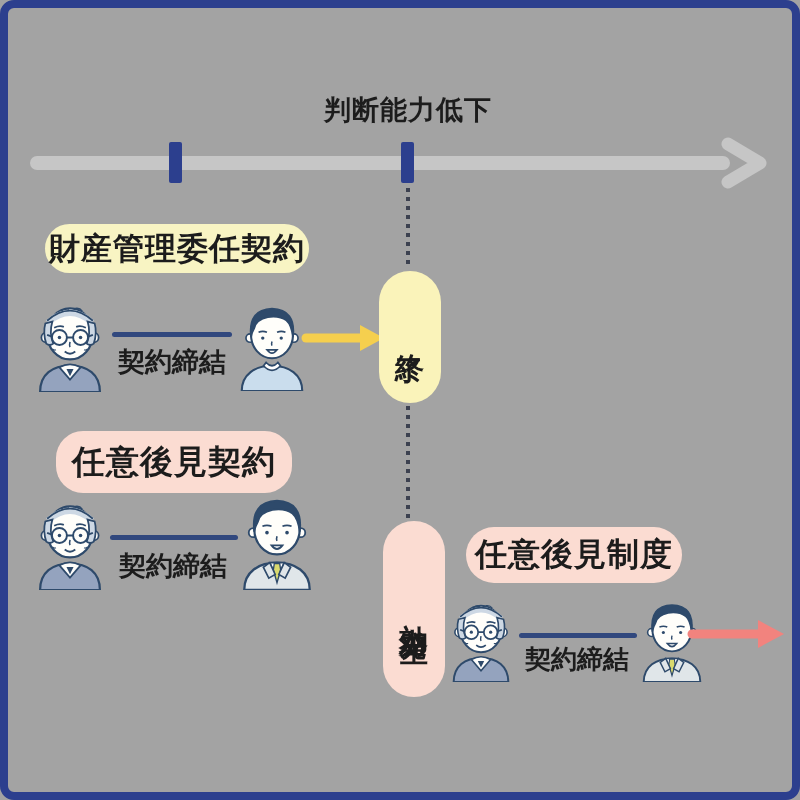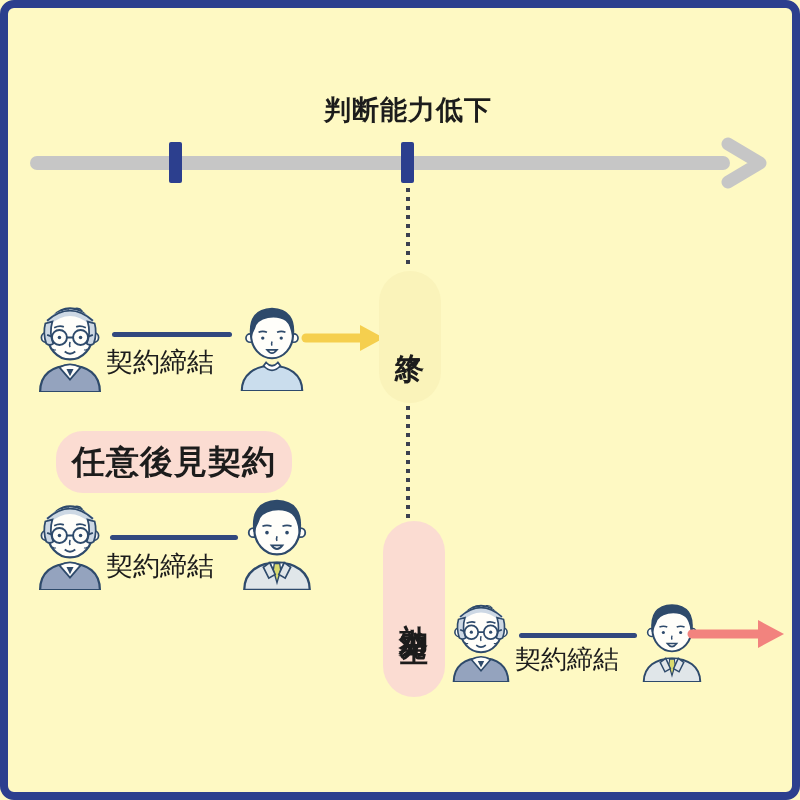--- a/index.html
+++ b/index.html
@@ -4,21 +4,21 @@
 <style>
   :root{
     --border-navy:#2c3f8e; --axis-gray:#c6c6c6; --tick-navy:#2c3f8e;
     --pale-yellow:#f8f4c3; --pill-yellow:#faf3ba; --pale-pink:#fbdcd2;
     --arrow-yellow:#f5cf4e; --arrow-pink:#f2837e; --line-navy:#31487e;
     --dot-gray:#3c4150; --text-black:#1c1c1c; --outline-navy:#2e4a6b;
   }
   *{margin:0;padding:0;box-sizing:border-box}
   html,body{width:800px;height:800px;background:#fff;
     font-family:"Liberation Sans","DejaVu Sans",sans-serif;}
-  .canvas{position:relative;width:800px;height:800px;background:#fef9c3;overflow:hidden}
+  .canvas{position:relative;width:800px;height:800px;background:#a3a3a3;overflow:hidden}
   .frame{position:absolute;inset:0;border:8px solid var(--border-navy);
     border-radius:14px;pointer-events:none;z-index:60}
   .title{position:absolute;left:258px;top:92px;width:300px;height:32px;
     font-size:27px;font-weight:800;color:var(--text-black);text-align:center;letter-spacing:1px}
   .axis{position:absolute;left:30px;top:156px;width:700px;height:14px;
     background:var(--axis-gray);border-radius:7px}
   .axis-head{position:absolute;left:716px;top:134px;width:60px;height:58px}
   .tick{position:absolute;top:142px;width:13px;height:41px;background:var(--tick-navy);border-radius:2px}
   .tick.t1{left:169px}.tick.t2{left:401px}
   .dropline{position:absolute;left:406px;width:4px;
@@ -34,21 +34,21 @@
   .pill{position:absolute;display:flex;align-items:center;justify-content:center;
     writing-mode:vertical-rl;text-orientation:upright;font-weight:800;color:var(--text-black)}
   .pill.end{left:379px;top:271px;width:62px;height:132px;border-radius:31px;
     background:var(--pill-yellow);font-size:29px;letter-spacing:6px}
   .pill.effect{left:383px;top:521px;width:62px;height:176px;border-radius:31px;
     background:var(--pale-pink);font-size:29px;letter-spacing:4px}
   .rel-line{position:absolute;height:5px;background:var(--line-navy);border-radius:3px}
   .rl1{left:112px;top:332px;width:120px}
   .rl2{left:110px;top:535px;width:128px}
   .rl3{left:519px;top:633px;width:118px}
-  .contract{position:absolute;font-weight:400;color:var(--text-black);text-align:left}
+  .contract{position:absolute;font-weight:700;color:var(--text-black);text-align:center}
   .c1{left:106px;top:344px;width:132px;font-size:27px}
   .c2{left:106px;top:548px;width:134px;font-size:27px}
   .c3{left:515px;top:642px;width:124px;font-size:26px}
   .person{position:absolute}
   .p-elder1{left:26px;top:288px;width:88px;height:104px}
   .p-young1{left:230px;top:289px;width:84px;height:102px}
   .p-elder2{left:26px;top:486px;width:88px;height:104px}
   .p-suit1{left:228px;top:488px;width:98px;height:102px}
   .p-elder3{left:440px;top:592px;width:82px;height:90px}
   .p-suit2{left:628px;top:594px;width:88px;height:88px}
@@ -116,20 +116,21 @@
 
   <div class="axis"></div>
   <svg class="axis-head" viewBox="0 0 60 58">
     <polyline points="12,10 44,29 12,48" fill="none" stroke="#c6c6c6" stroke-width="13" stroke-linecap="round" stroke-linejoin="round"></polyline>
   </svg>
   <div class="tick t1"></div>
   <div class="tick t2"></div>
   <div class="dropline dl1"></div>
   <div class="dropline dl2"></div>
 
+  <div class="tag yellow g1">財産管理委任契約</div>
   <svg class="person p-elder1" viewBox="0 0 100 112" preserveAspectRatio="xMidYMax meet">
       <use href="#sym-elder"></use>
     </svg>
   <div class="rel-line rl1"></div>
   <div class="contract c1">契約締結</div>
   <svg class="person p-young1" viewBox="0 0 100 112" preserveAspectRatio="xMidYMax meet">
       <use href="#sym-young"></use>
     </svg>
   <svg class="arrow a-yellow" viewBox="0 0 88 40">
     <line x1="6" y1="20" x2="62" y2="20" stroke="#f5cf4e" stroke-width="9" stroke-linecap="round"></line>
@@ -142,20 +143,21 @@
   <div class="tag pink g2">任意後見契約</div>
   <svg class="person p-elder2" viewBox="0 0 100 112" preserveAspectRatio="xMidYMax meet">
       <use href="#sym-elder"></use>
     </svg>
   <div class="rel-line rl2"></div>
   <div class="contract c2">契約締結</div>
   <svg class="person p-suit1" viewBox="0 0 100 112" preserveAspectRatio="xMidYMax meet">
       <use href="#sym-suit"></use>
     </svg>
 
+  <div class="tag pink g3">任意後見制度</div>
   <svg class="person p-elder3" viewBox="0 0 100 112" preserveAspectRatio="xMidYMax meet">
       <use href="#sym-elder"></use>
     </svg>
   <div class="rel-line rl3"></div>
   <div class="contract c3">契約締結</div>
   <svg class="person p-suit2" viewBox="0 0 100 112" preserveAspectRatio="xMidYMax meet">
       <use href="#sym-suit"></use>
     </svg>
   <svg class="arrow a-pink" viewBox="0 0 104 40">
     <line x1="6" y1="20" x2="74" y2="20" stroke="#f2837e" stroke-width="9" stroke-linecap="round"></line>

